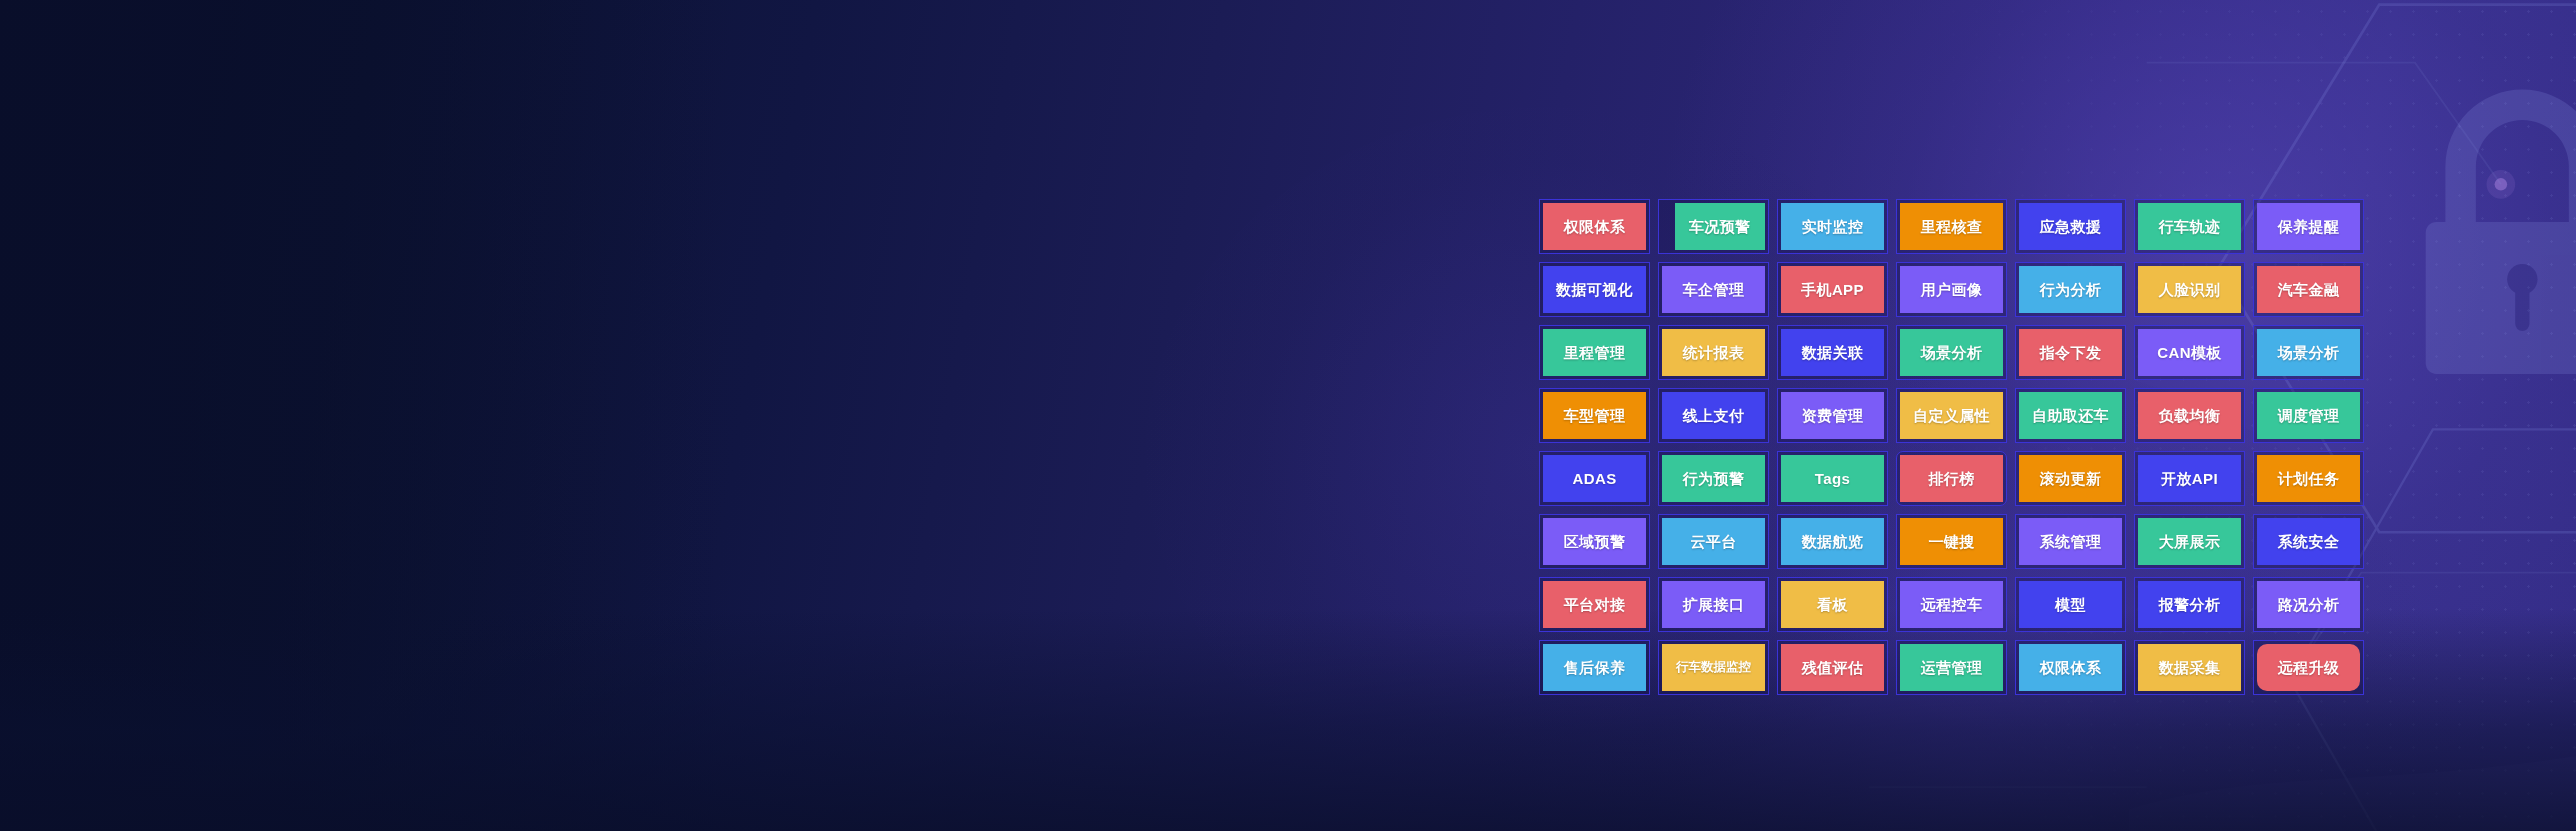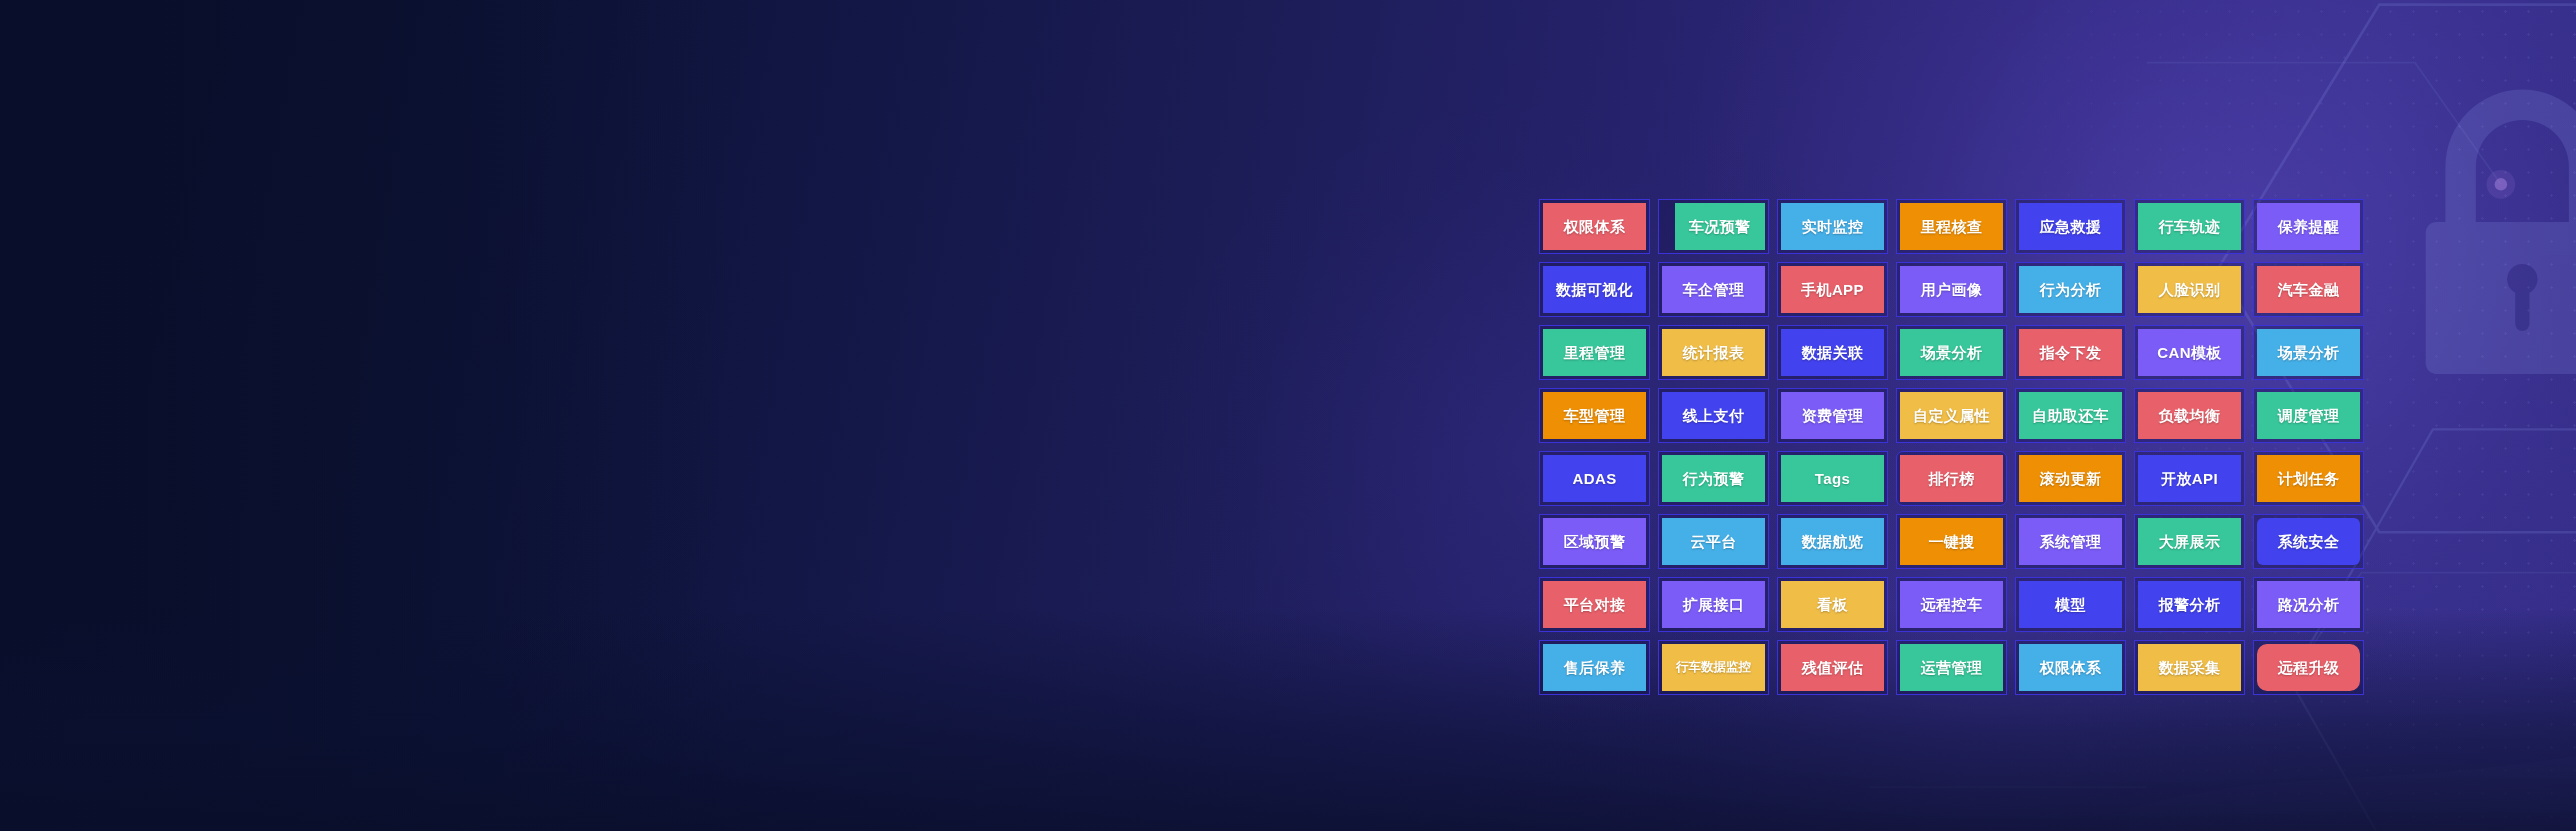--- a/index.html
+++ b/index.html
@@ -386,21 +386,21 @@
           <div class="tile-inner" style="background: rgb(123, 92, 247);">系统管理</div>
         </div>
       </div>
       <div class="tile">
         <div class="tile-frame" style="border-color: rgb(59, 51, 216);">
           <div class="tile-inner" style="background: rgb(55, 199, 154);">大屏展示</div>
         </div>
       </div>
       <div class="tile">
         <div class="tile-frame" style="border-color: rgb(59, 51, 216);">
-          <div class="tile-inner" style="background: rgb(66, 66, 238); border-radius: 6px;">系统安全</div>
+          <div class="tile-inner" style="background: rgb(66, 66, 238);">系统安全</div>
         </div>
       </div>
       <div class="tile">
         <div class="tile-frame" style="border-color: rgb(59, 51, 216);">
           <div class="tile-inner" style="background: rgb(232, 96, 106);">平台对接</div>
         </div>
       </div>
       <div class="tile">
         <div class="tile-frame" style="border-color: rgb(59, 51, 216);">
           <div class="tile-inner" style="background: rgb(123, 92, 247);">扩展接口</div>

